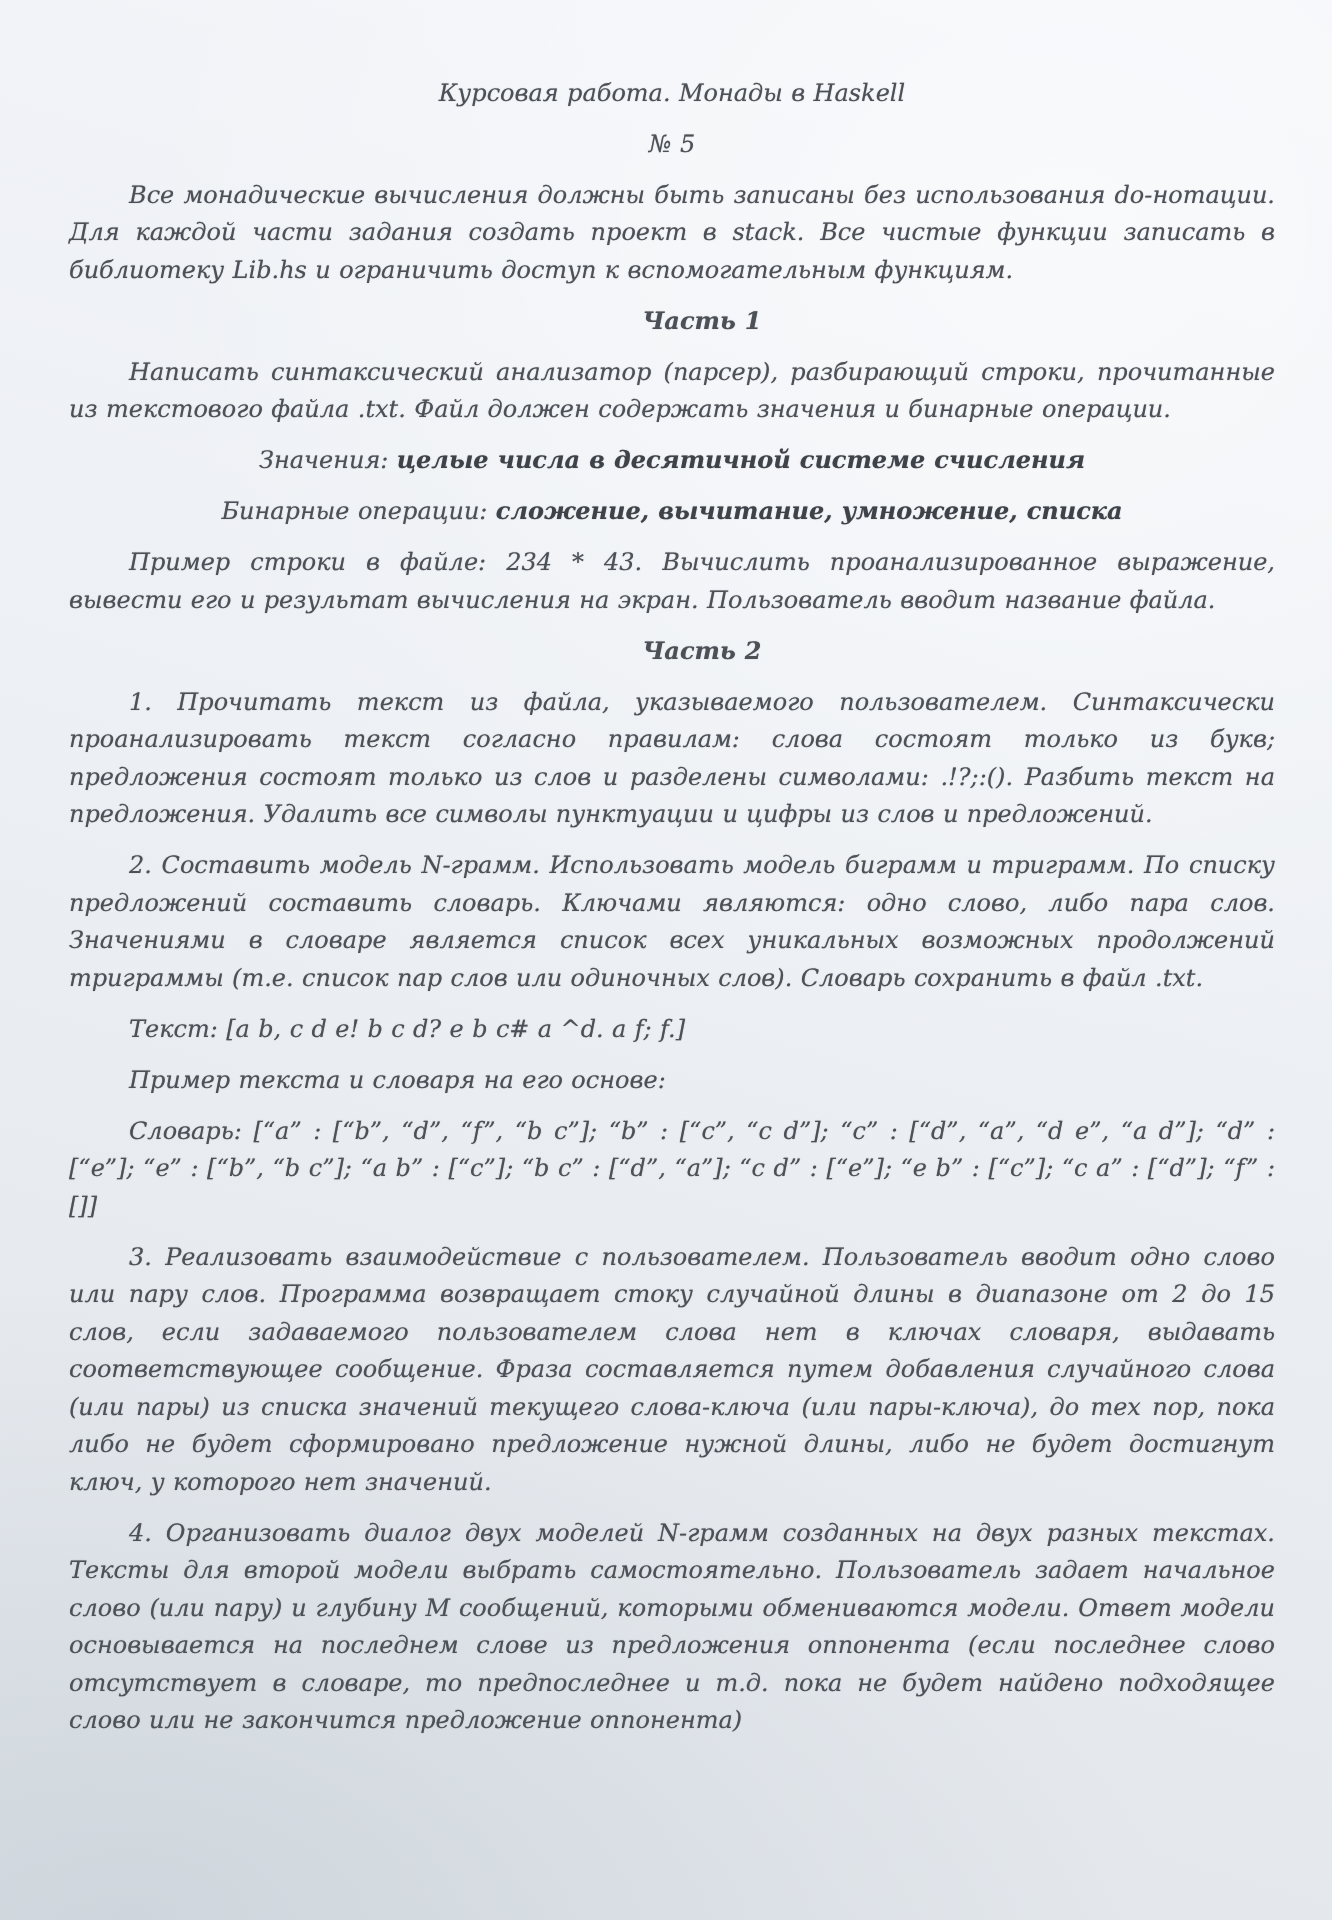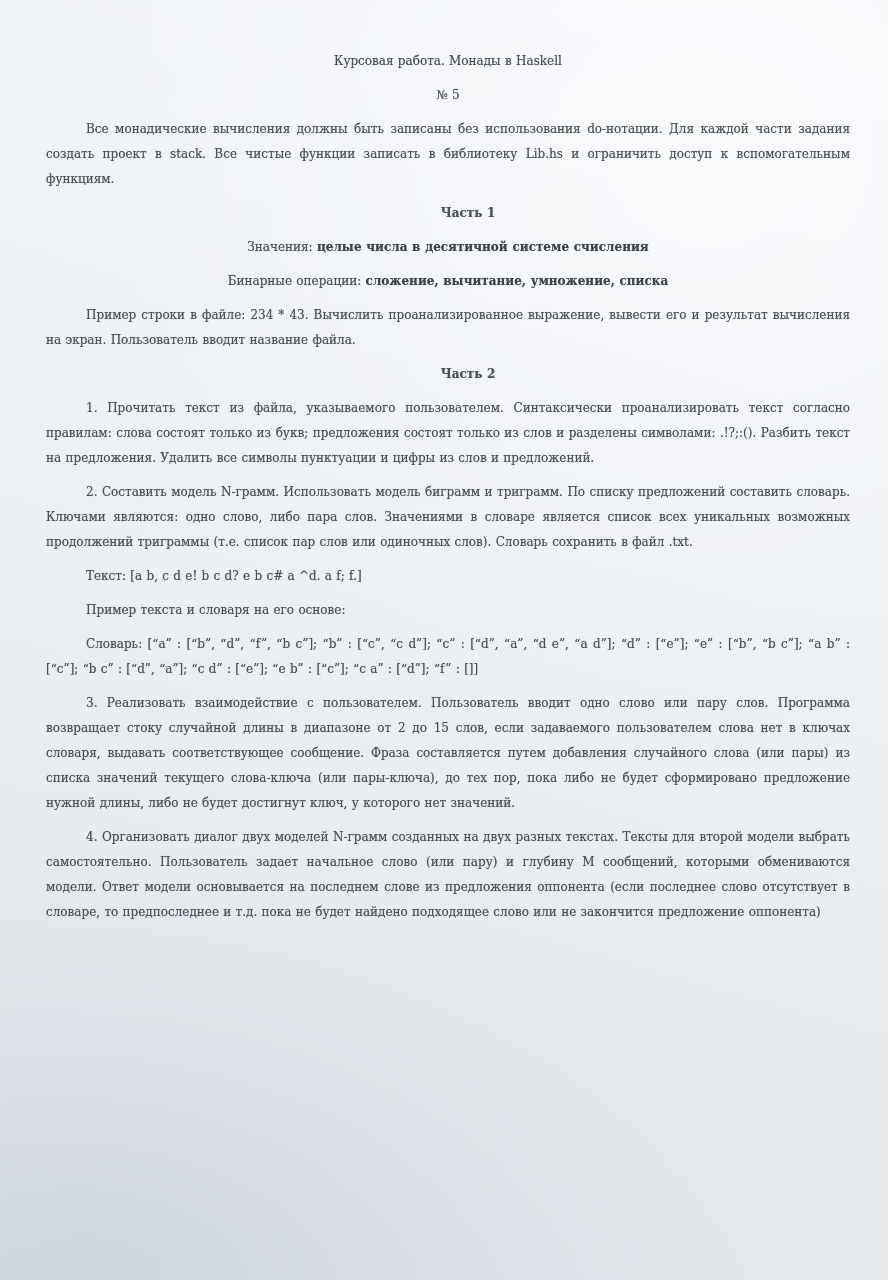--- a/index.html
+++ b/index.html
@@ -19,27 +19,28 @@
       radial-gradient(140% 60% at 10% 100%, rgba(160,172,184,0.28), rgba(160,172,184,0) 55%),
       linear-gradient(196deg, #f3f5f9 0%, #edf0f4 45%, #e0e5ea 100%);
     font-family: "DejaVu Serif", "Liberation Serif", serif;
     color: var(--ink);
   }
   .sheet {
     padding: 40px 38px 0 46px;
   }
   .sheet p {
     margin: 9px 0;
-    font-size: 12px;
+    font-size: 16px;
     line-height: 25px;
     text-align: justify;
     text-indent: 40px;
     color: var(--ink);
     text-shadow: 0 0 0.7px rgba(76,80,87,0.55);
     word-spacing: 0.5px;
+    font-style: italic;
   }
   .sheet p.center {
     text-align: center;
     text-indent: 0;
   }
   .title {
     font-size: 19px;
     color: var(--ink_strong);
   }
   .bold, .heading, .author-name {
@@ -59,20 +60,21 @@
   <div class="sheet">
 
     <p class="center title">Курсовая работа. Монады в Haskell</p>
 
     <p class="center title gap-top">№ 5</p>
 
     <p>Все монадические вычисления должны быть записаны без использования do-нотации. Для каждой части задания создать проект в stack. Все чистые функции записать в библиотеку Lib.hs и ограничить доступ к вспомогательным функциям.</p>
 
     <p class="heading">Часть 1</p>
 
+    <p>Написать синтаксический анализатор (парсер), разбирающий строки, прочитанные из текстового файла .txt. Файл должен содержать значения и бинарные операции.</p>
 
     <p class="center"><span>Значения: </span><span class="bold">целые числа в десятичной системе счисления</span></p>
 
     <p class="center"><span>Бинарные операции: </span><span class="bold">сложение, вычитание, умножение, списка</span></p>
 
     <p>Пример строки в файле: 234 * 43. Вычислить проанализированное выражение, вывести его и результат вычисления на экран. Пользователь вводит название файла.</p>
 
     <p class="heading">Часть 2</p>
 
 

